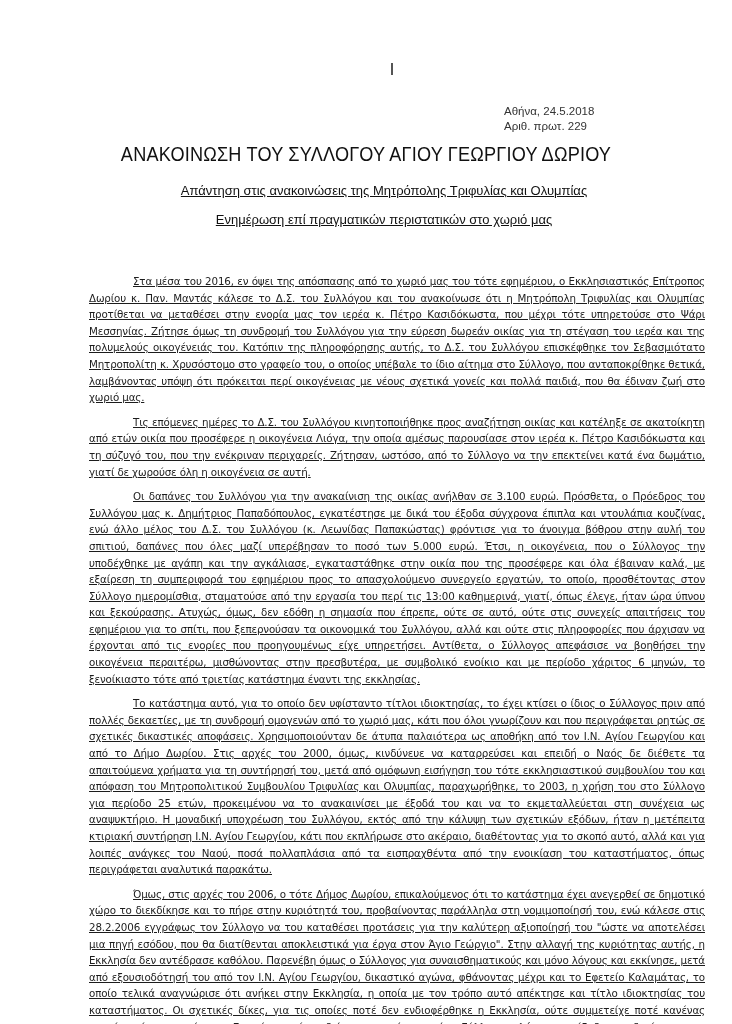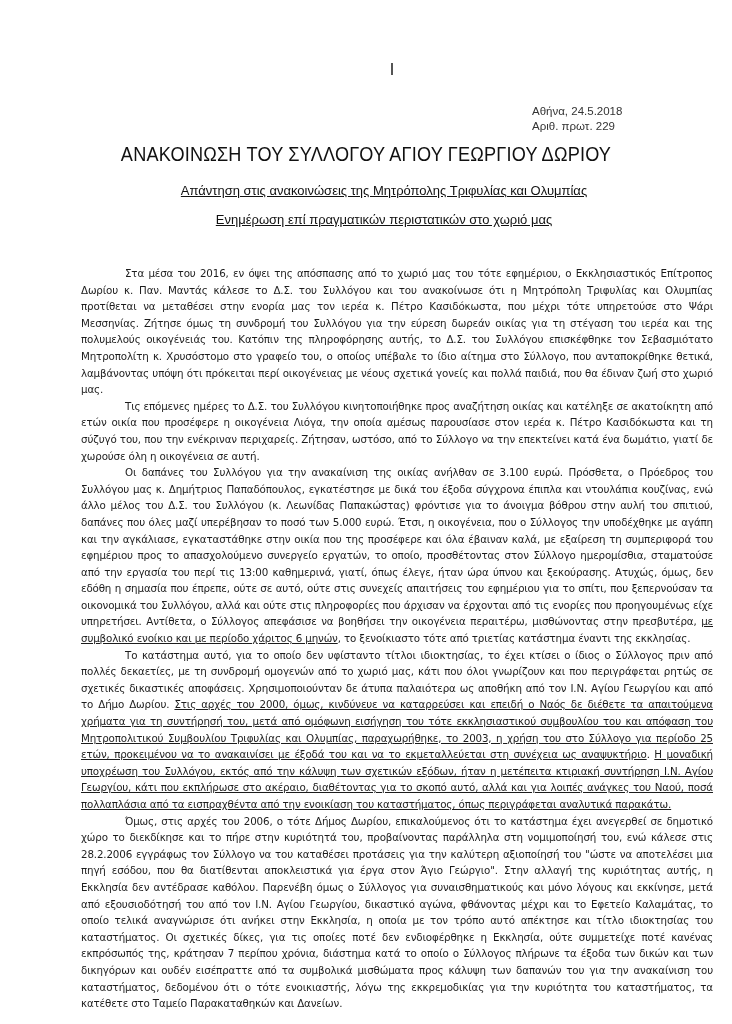--- a/index.html
+++ b/index.html
@@ -1,27 +1,27 @@
 <!DOCTYPE html>
 <html><head>
 <meta charset="utf-8">
 <style>
   html, body { margin: 0; padding: 0; }
   body {
     width: 732px; height: 1024px; background: #ffffff; position: relative; overflow: hidden;
     font-family: "DejaVu Sans", sans-serif; color: #1c1c1c;
   }
   .mark { position: absolute; left: 391px; top: 63px; width: 2px; height: 12px; background: #555; }
-  .meta { position: absolute; left: 532px; top: 104px; font-family: "Liberation Sans", sans-serif; font-size: 11.5px; line-height: 15px; color: #333; }
+  .meta { position: absolute; left: 504px; top: 104px; font-family: "Liberation Sans", sans-serif; font-size: 11.5px; line-height: 15px; color: #333; }
   .title { position: absolute; left: 0; width: 732px; top: 143px; text-align: center; font-family: "Liberation Sans", sans-serif; font-size: 19.5px; font-weight: normal; letter-spacing: 0.2px; color: #111; transform: scaleX(0.93); }
   .sub { position: absolute; left: 0; width: 732px; text-align: center; font-family: "Liberation Sans", sans-serif; font-size: 13px; text-decoration: underline; color: #111; }
   .sub1 { top: 183px; left: 18px; }
   .sub2 { top: 212px; left: 18px; }
   .body { position: absolute; left: 81px; top: 265px; width: 632px; font-size: 10.3px; line-height: 16.6px; text-align: justify; letter-spacing: -0.15px; }
-  .body p { margin: 0; text-indent: 44px; }
+  .body p { margin: 8px; text-indent: 44px; text-decoration: underline; }
   .u { text-decoration: underline; }
 </style>
 </head>
 <body>
 
 <div class="mark"></div>
 
 <div class="meta">
   <div>Αθήνα, 24.5.2018</div>
   <div>Αριθ. πρωτ. 229</div>

